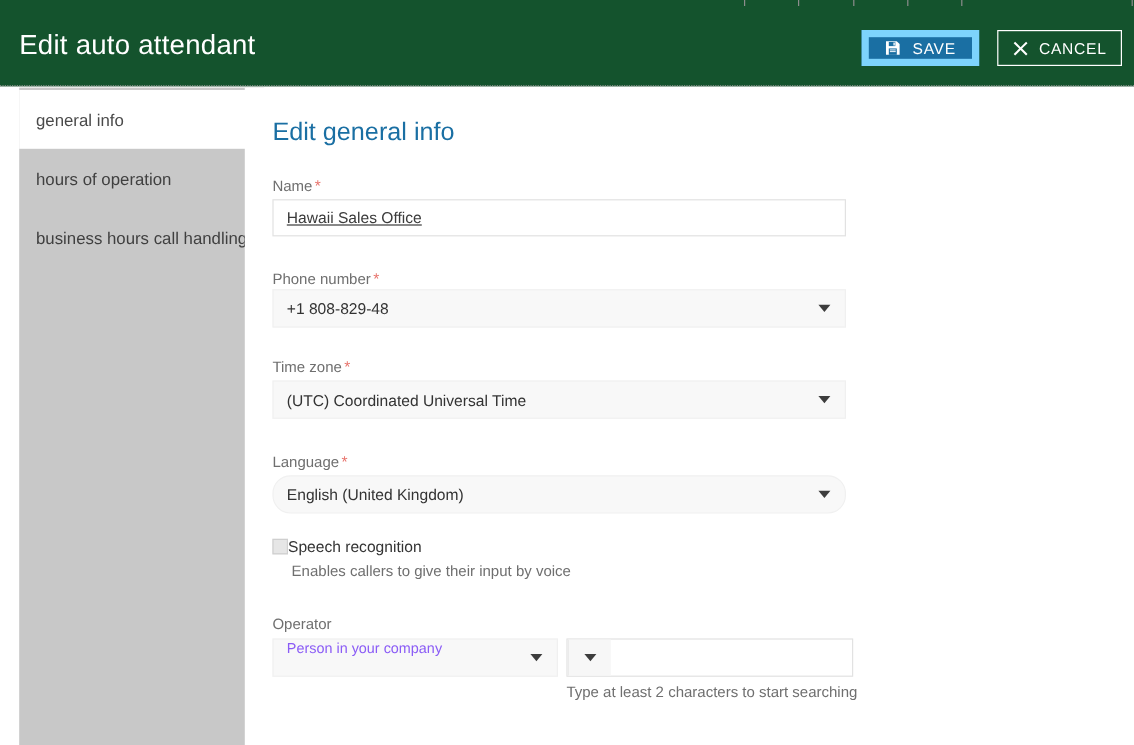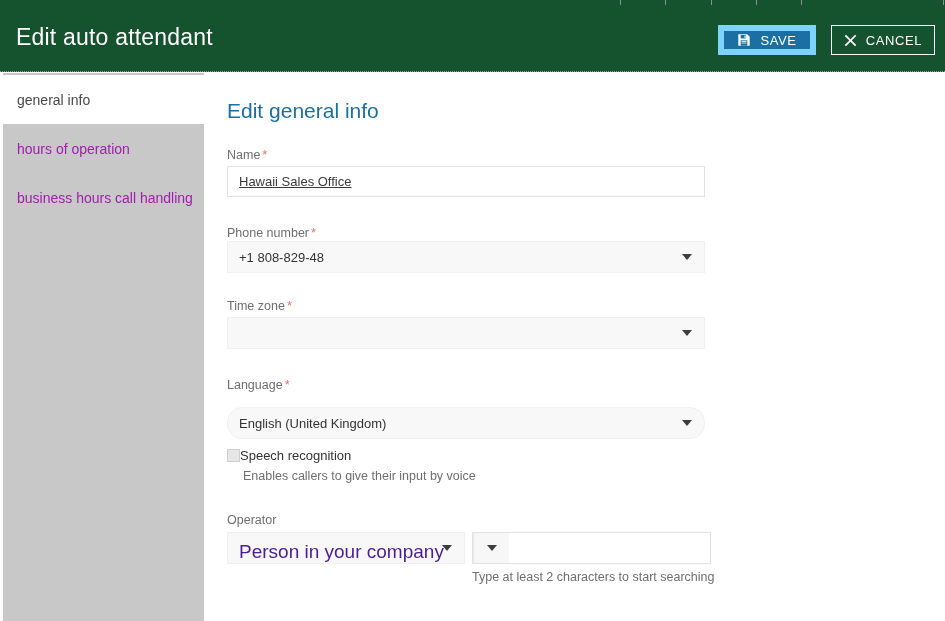--- a/index.html
+++ b/index.html
@@ -90,36 +90,36 @@
   .hdr-btn .glyph {
     display: inline-flex;
     align-items: center;
     justify-content: center;
     line-height: 1;
   }
 
   
   #sidebar {
     position: absolute;
-    left: 3px;
+    left: 16px;
     top: 73px;
     width: 204px;
     height: 548px;
     background: #c8c8c8;
   }
   .side-item {
     position: absolute;
     left: 0;
     width: 204px;
     height: 49px;
     display: flex;
     align-items: center;
     padding-left: 14px;
     font-size: 14px;
-    color: #a21caf;
+    color: #404040;
     cursor: pointer;
     user-select: none;
     white-space: nowrap;
   }
   .side-item.selected {
     background: #ffffff;
     color: #4a4a4a;
   }
   #sidebar-item-general-info      { top: 2px; }
   #sidebar-item-hours-of-operation{ top: 51px; }
@@ -202,21 +202,21 @@
   }
 
   
   #label-name        { top: 74px; }
   #name-input        { top: 93px; text-decoration: underline; }
   #label-phone       { top: 152px; }
   #phone-dropdown    { top: 168px; }
   #label-timezone    { top: 225px; }
   #timezone-dropdown { top: 244px; }
   #label-language    { top: 304px; }
-  #language-dropdown { top: 334px; border-radius: 15px; }
+  #language-dropdown { top: 323px; border-radius: 15px; }
 
   
   #speech-row {
     position: absolute;
     left: 23px;
     top: 375px;
     display: flex;
     align-items: center;
     gap: 0;
     cursor: pointer;
@@ -246,24 +246,24 @@
   
   #label-operator { top: 440px; }
   #operator-type-dropdown {
     position: absolute;
     left: 23px;
     top: 459px;
     width: 238px;
     height: 32px;
     background: #f8f8f8;
     border: 1px solid #f0f0f0;
-    font-size: 19px;
-    color: #4c1d95;
-    display: flex;
-    align-items: flex-end;
+    font-size: 12px;
+    color: #8b5cf6;
+    display: flex;
+    align-items: flex-start;
     padding-left: 11px;
     cursor: pointer;
     user-select: none;
     white-space: nowrap;
   }
   #operator-person-combo {
     position: absolute;
     left: 268px;
     top: 459px;
     width: 239px;
@@ -376,20 +376,21 @@
   </div>
   <div id="phone-dropdown" class="dd">
     <span>+1 808-829-48</span>
     <span class="caret"></span>
   </div>
 
   <div id="label-timezone" class="field-label">
     <span>Time zone</span><span class="req">*</span>
   </div>
   <div id="timezone-dropdown" class="dd">
+    <span>(UTC) Coordinated Universal Time</span>
     <span class="caret"></span>
   </div>
 
   <div id="label-language" class="field-label">
     <span>Language</span><span class="req">*</span>
   </div>
   <div id="language-dropdown" class="dd">
     <span>English (United Kingdom)</span>
     <span class="caret"></span>
   </div>

